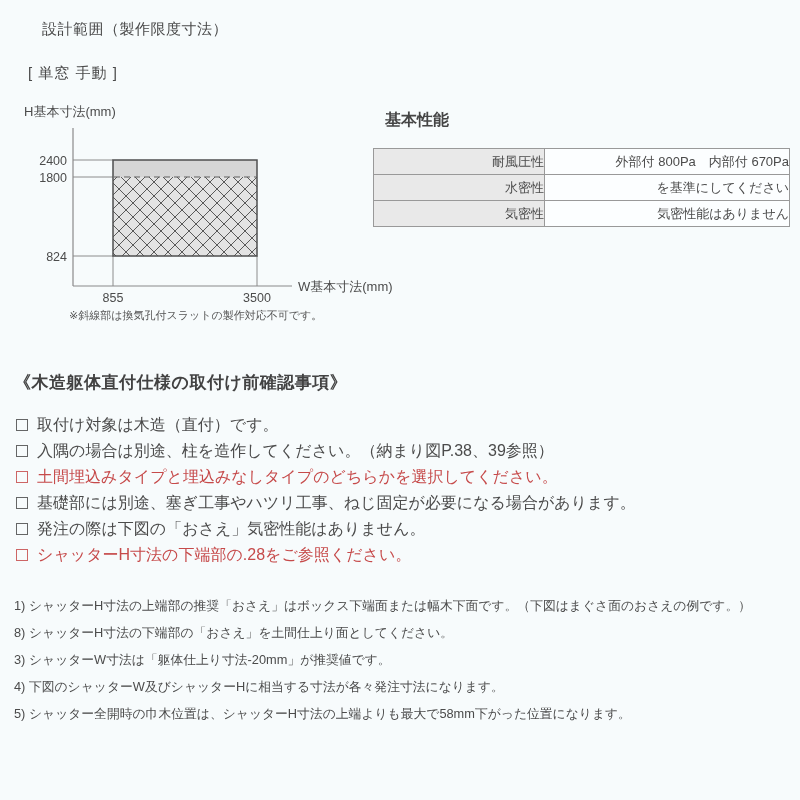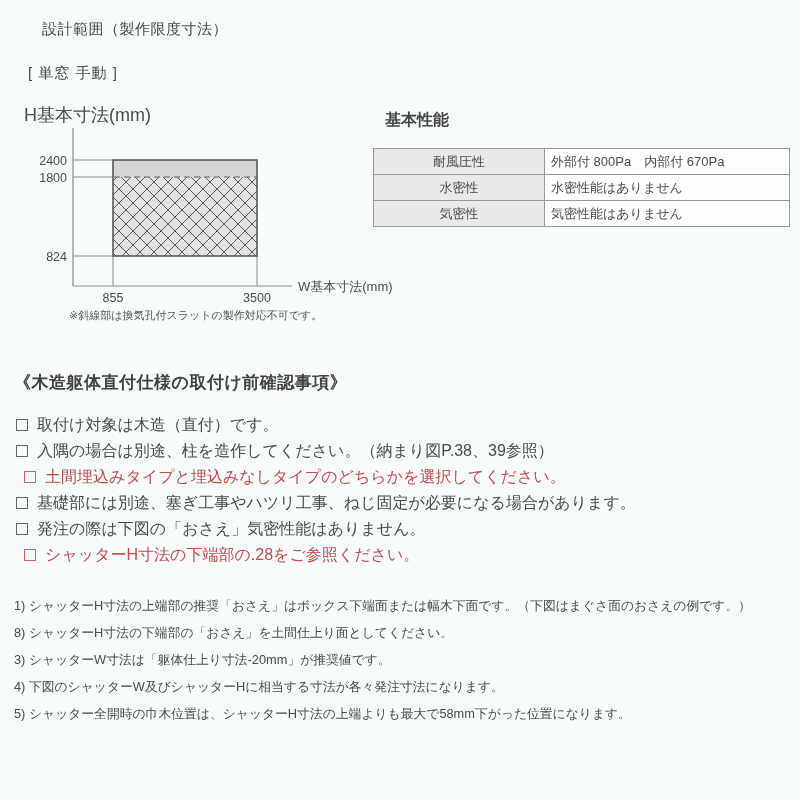--- a/index.html
+++ b/index.html
@@ -19,21 +19,21 @@
     white-space: nowrap;
     text-align: center;
   }
   .doc-subtitle {
     left: 28px; top: 64px;
     font-size: 15px; letter-spacing: 1px; color: #4a4a4a;
     white-space: nowrap;
   }
   .h-axis-label {
     left: 24px; top: 103px;
-    font-size: 18px; color: #4b4b4b; white-space: nowrap;
+    font-size: 13px; color: #4b4b4b; white-space: nowrap;
   }
   .chart-svg { left: 0; top: 98px; }
   .chart-svg text {
     font-family: "Liberation Sans", "DejaVu Sans", sans-serif;
     fill: #4b4b4b;
   }
   .chart-note {
     left: 69px; top: 308px;
     font-size: 11px; color: #555; white-space: nowrap;
   }
@@ -44,42 +44,42 @@
   }
   table.perf {
     position: absolute; left: 373px; top: 148px; width: 417px;
     border-collapse: collapse; table-layout: fixed;
   }
   table.perf td {
     border: 1px solid #999; height: 26px;
     font-size: 13px; color: #4b4b4b;
   }
   table.perf td.lbl {
-    width: 171px; background: #e9e9e9; text-align: center;
+    width: 171px; background: #e9e9e9; text-align: right;
   }
   table.perf td.val {
-    background: #fcfeff; padding-left: 6px;
+    background: #fcfeff; padding-left: 0; text-align: right;
   }
 
   .check-heading {
     left: 14px; top: 371px;
     font-size: 17px; font-weight: bold; color: #424242;
     letter-spacing: 0.5px; white-space: nowrap;
   }
   .checklist { left: 16px; top: 412px; }
   .check-item {
     display: flex; align-items: center; height: 26px;
     font-size: 16px; color: #4b4b4b; white-space: nowrap;
   }
   .check-item .cb {
     width: 12px; height: 12px; flex: 0 0 auto;
     border: 1.5px solid currentColor; opacity: 0.85;
     margin-right: 9px;
   }
-  .check-item.em { color: #c64a4a; margin-left: 8px; }
+  .check-item.em { color: #c64a4a; }
 
   .notes { left: 14px; top: 592px; }
   .note-line {
     height: 27px; line-height: 27px;
     font-size: 12.8px; color: #4b4b4b; white-space: nowrap;
   }
 </style>
 </head>
 <body>
 
@@ -124,21 +124,21 @@
 
 <div class="abs perf-title">基本性能</div>
 <table class="perf">
   <tbody>
     <tr>
       <td class="lbl">耐風圧性</td>
       <td class="val">外部付 800Pa　内部付 670Pa</td>
     </tr>
     <tr>
       <td class="lbl">水密性</td>
-      <td class="val">水密性能はありません</td>
+      <td class="val">を基準にしてください</td>
     </tr>
     <tr>
       <td class="lbl">気密性</td>
       <td class="val">気密性能はありません</td>
     </tr>
   </tbody>
 </table>
 
 <div class="abs check-heading">《木造躯体直付仕様の取付け前確認事項》</div>
 <div class="abs checklist">

